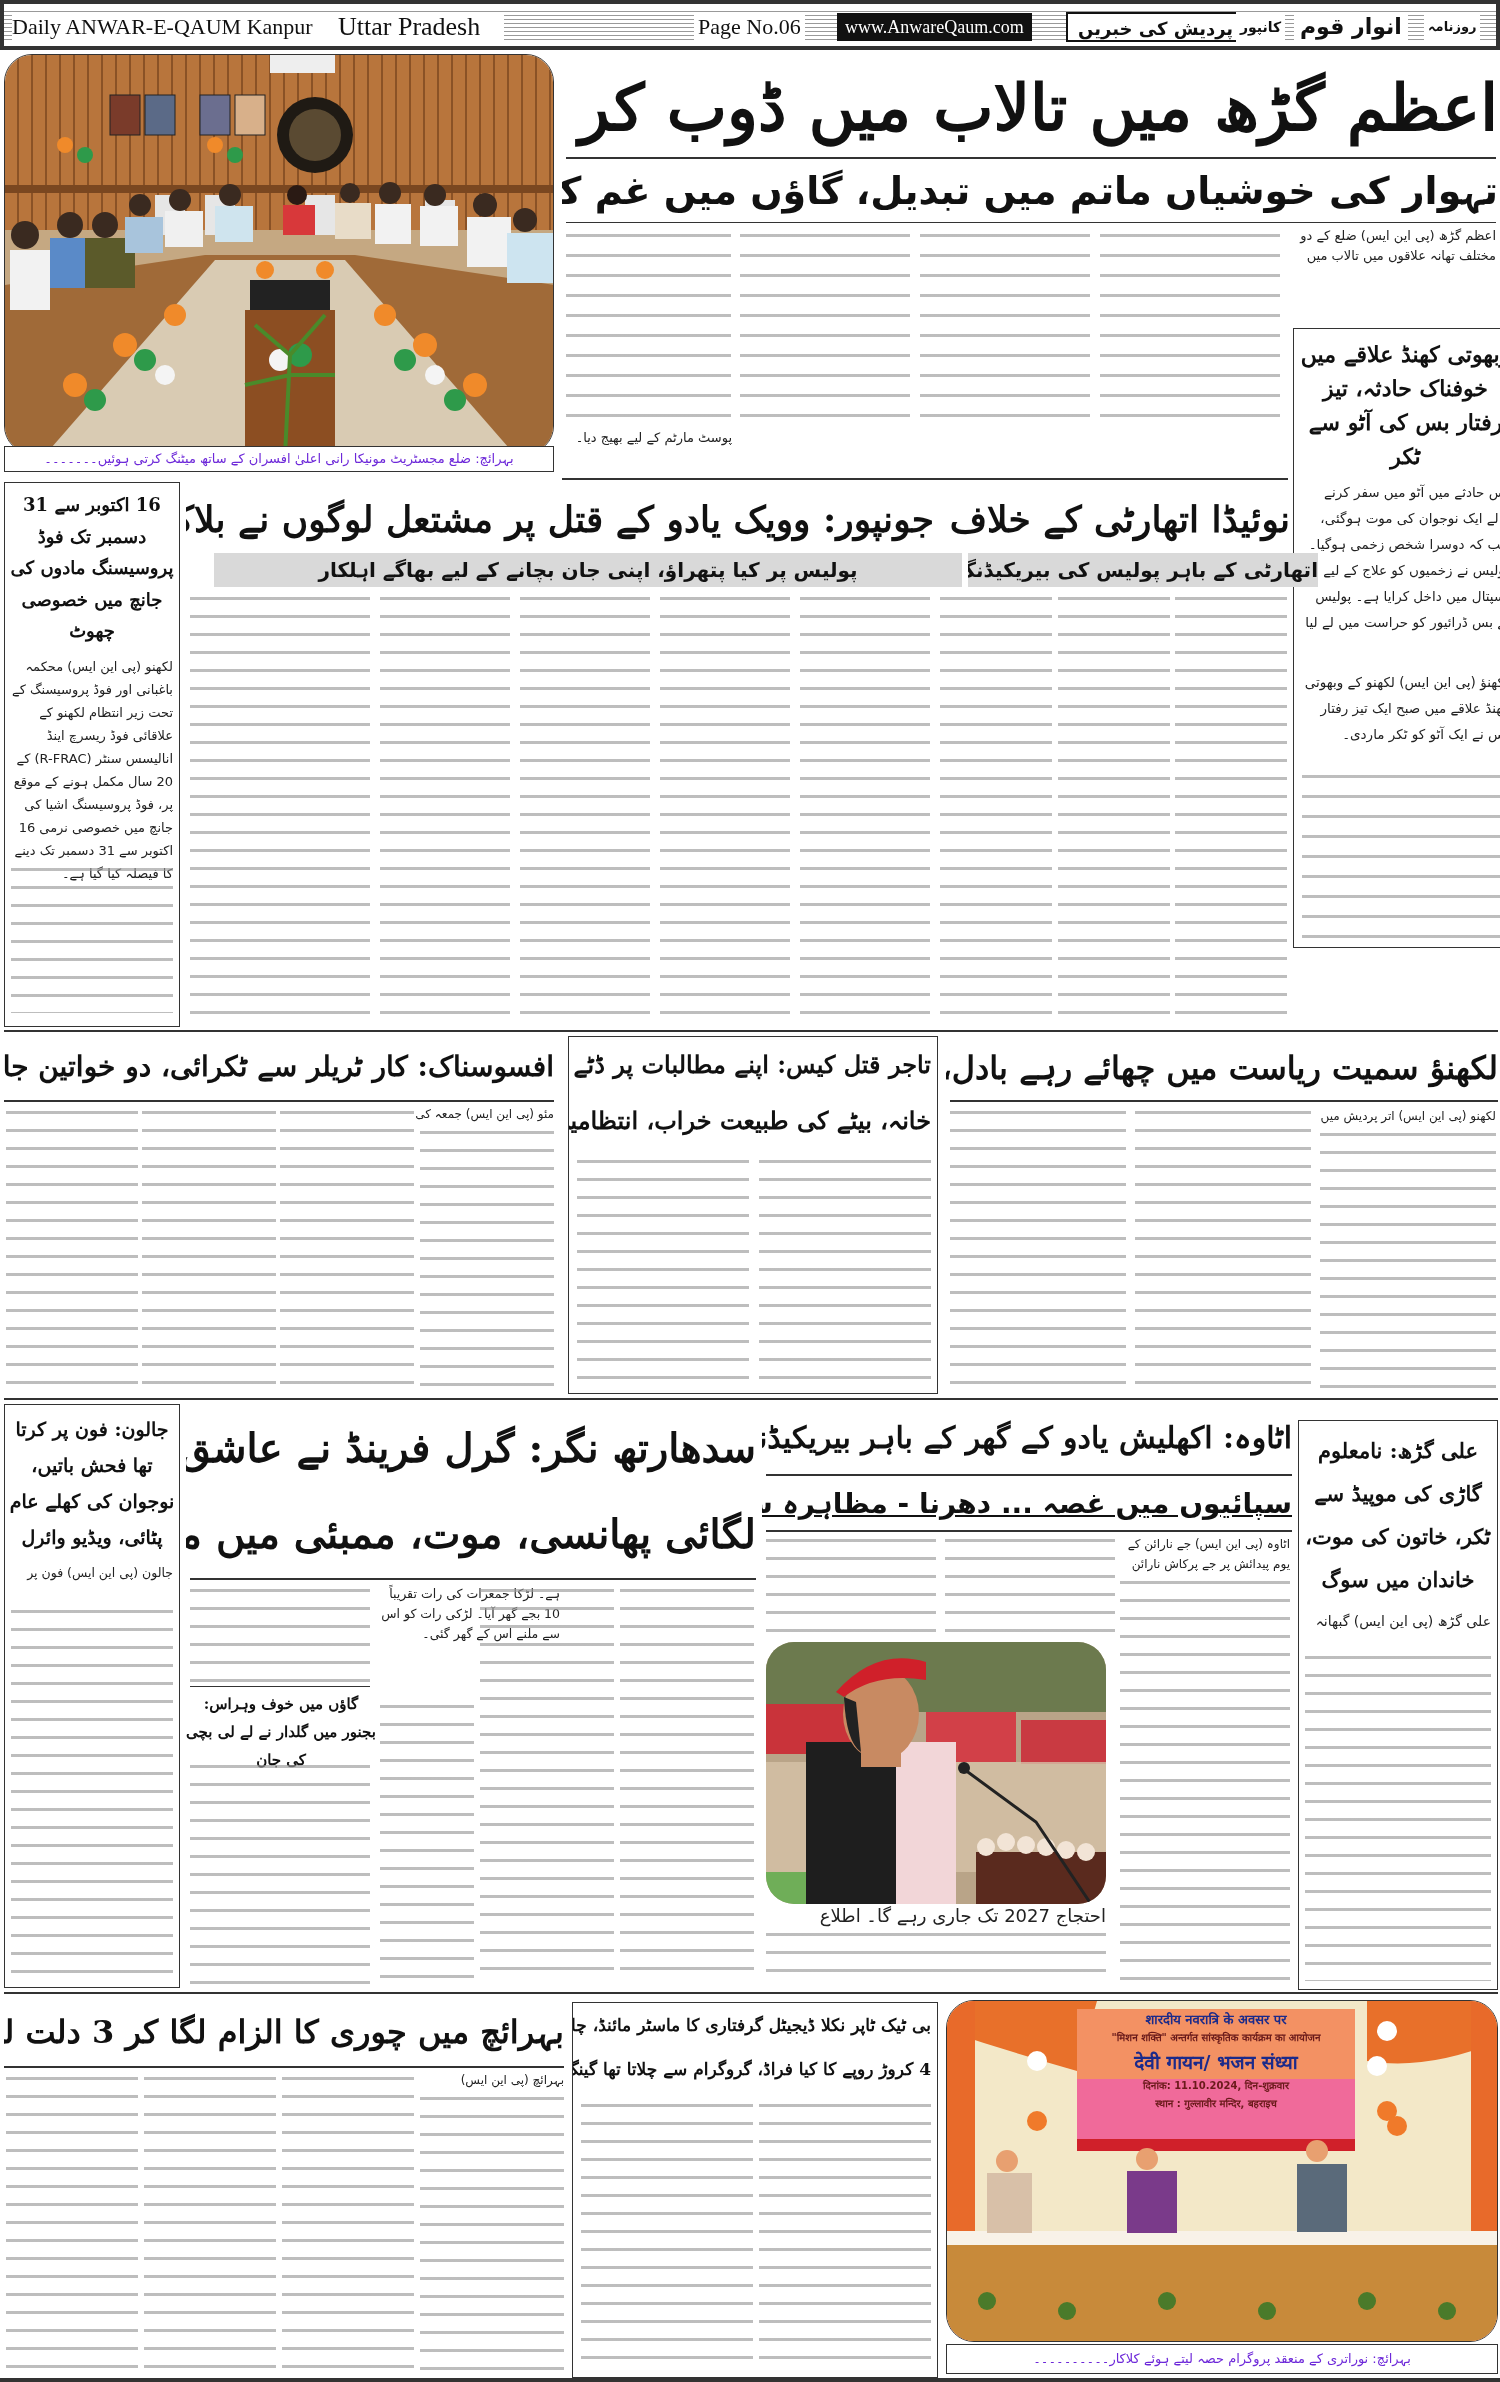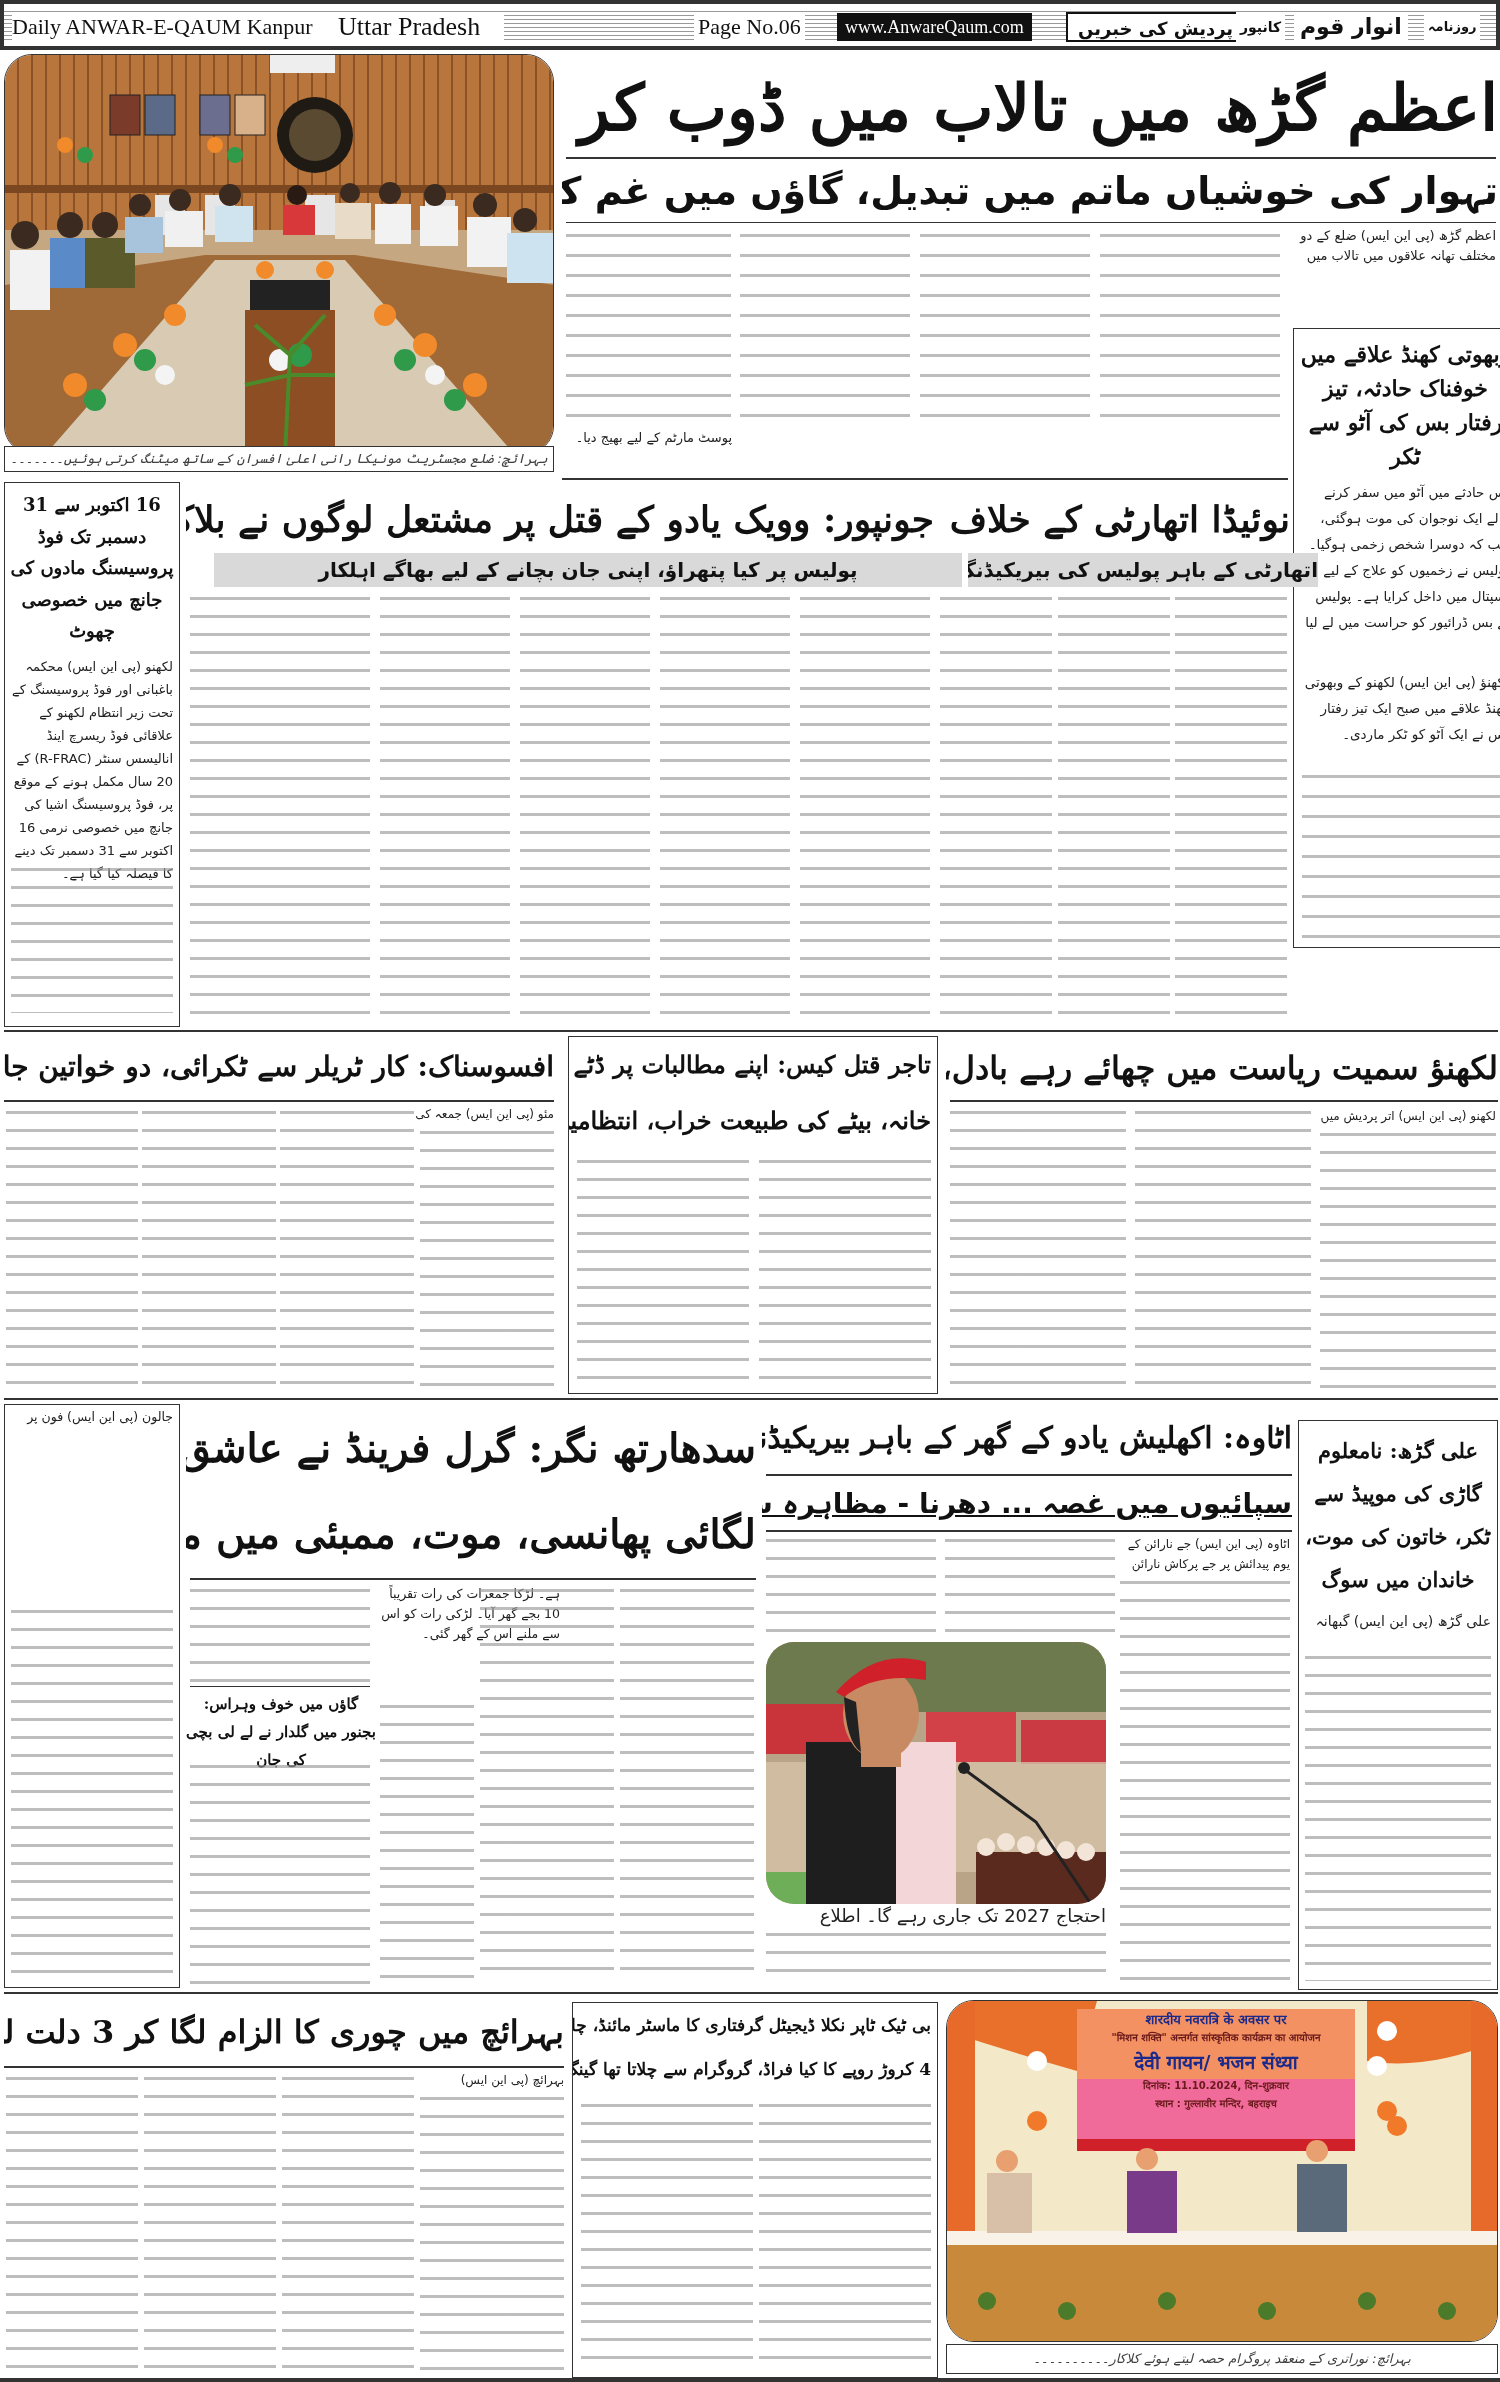--- a/index.html
+++ b/index.html
@@ -24,21 +24,21 @@
   .textcol { position: absolute; background:
       repeating-linear-gradient(to bottom, transparent 0 6px, #9a9a9a 6px 9px, transparent 9px 20px);
       opacity: 0.65; }
   .textcol-s { position: absolute; background:
       repeating-linear-gradient(to bottom, transparent 0 5px, #9a9a9a 5px 8px, transparent 8px 18px);
       opacity: 0.65; }
   .snippet { position: absolute; font-family: "DejaVu Sans", sans-serif; font-size: 13px; direction: rtl; text-align: right; color: #222; line-height: 20px; overflow: hidden; }
 
   
   .photo { position: absolute; overflow: hidden; border-radius: 28px; }
-  .caption { position: absolute; font-family: "DejaVu Sans", sans-serif; font-size: 13px; color: #404040; direction: rtl; text-align: center; background: #fff; line-height: 24px; white-space: nowrap; overflow: hidden; font-style: italic; }
+  .caption { position: absolute; font-family: "DejaVu Sans", sans-serif; font-size: 13px; color: #6d28d9; direction: rtl; text-align: center; background: #fff; line-height: 24px; white-space: nowrap; overflow: hidden; }
 
   .sidebox-head { font-family: "DejaVu Serif", serif; font-weight: bold; direction: rtl; text-align: center; line-height: 1.55; }
 </style>
 </head>
 <body>
 
 <div class="abs mast">
   <div class="lines" style="left:0;right:0;"></div>
   <div class="mast-text" style="left:8px;">
     <span>Daily ANWAR-E-QAUM Kanpur</span>
@@ -199,20 +199,21 @@
 <div class="abs urdu-head" style="left:946px;top:1036px;width:552px;height:64px;font-size:32px;line-height:64px;">لکھنؤ سمیت ریاست میں چھائے رہے بادل، موسم خوشگوار</div>
 <div class="abs hr" style="left:950px;top:1100px;width:548px;"></div>
 <div class="snippet" style="left:1320px;top:1106px;width:176px;height:22px;font-size:12px;">لکھنو (پی این ایس) اتر پردیش میں مانسون کا موسم ختم ہونے کے بعد ہر روز</div>
 <div class="textcol-s" style="left:1320px;top:1128px;width:176px;height:265px;"></div>
 <div class="textcol-s" style="left:1135px;top:1106px;width:176px;height:287px;"></div>
 <div class="textcol-s" style="left:950px;top:1106px;width:176px;height:287px;"></div>
 
 <div class="abs hr" style="left:4px;top:1398px;width:1494px;height:1.5px;"></div>
 
 <div class="abs box" style="left:4px;top:1404px;width:176px;height:584px;">
+  <div class="sidebox-head" style="font-size:19px;padding:6px 4px;line-height:1.9;">جالون: فون پر کرتا تھا فحش باتیں، نوجوان کی کھلے عام پٹائی، ویڈیو وائرل</div>
   <div class="snippet" style="position:relative;padding:2px 6px;font-size:12.5px;line-height:20px;height:24px;">جالون (پی این ایس) فون پر فحش</div>
   <div class="textcol-s" style="left:6px;right:6px;top:200px;height:370px;"></div>
 </div>
 
 <div class="abs urdu-head" style="left:186px;top:1404px;width:570px;height:88px;font-size:40px;line-height:88px;">سدھارتھ نگر: گرل فرینڈ نے عاشق کے گھر پہنچ کر</div>
 <div class="abs urdu-head" style="left:186px;top:1490px;width:570px;height:88px;font-size:40px;line-height:88px;">لگائی پھانسی، موت، ممبئی میں مزدوری کرتا ہے لڑکا</div>
 <div class="abs hr" style="left:190px;top:1578px;width:566px;"></div>
 <div class="snippet" style="left:380px;top:1584px;width:180px;height:100px;font-size:12.5px;line-height:20px;">ہے۔ لڑکا جمعرات کی رات تقریباً 10 بجے گھر آیا۔ لڑکی رات کو اس سے ملنے اس کے گھر گئی۔</div>
 <div class="textcol-s" style="left:620px;top:1584px;width:134px;height:400px;"></div>
 <div class="textcol-s" style="left:480px;top:1584px;width:134px;height:400px;"></div>

